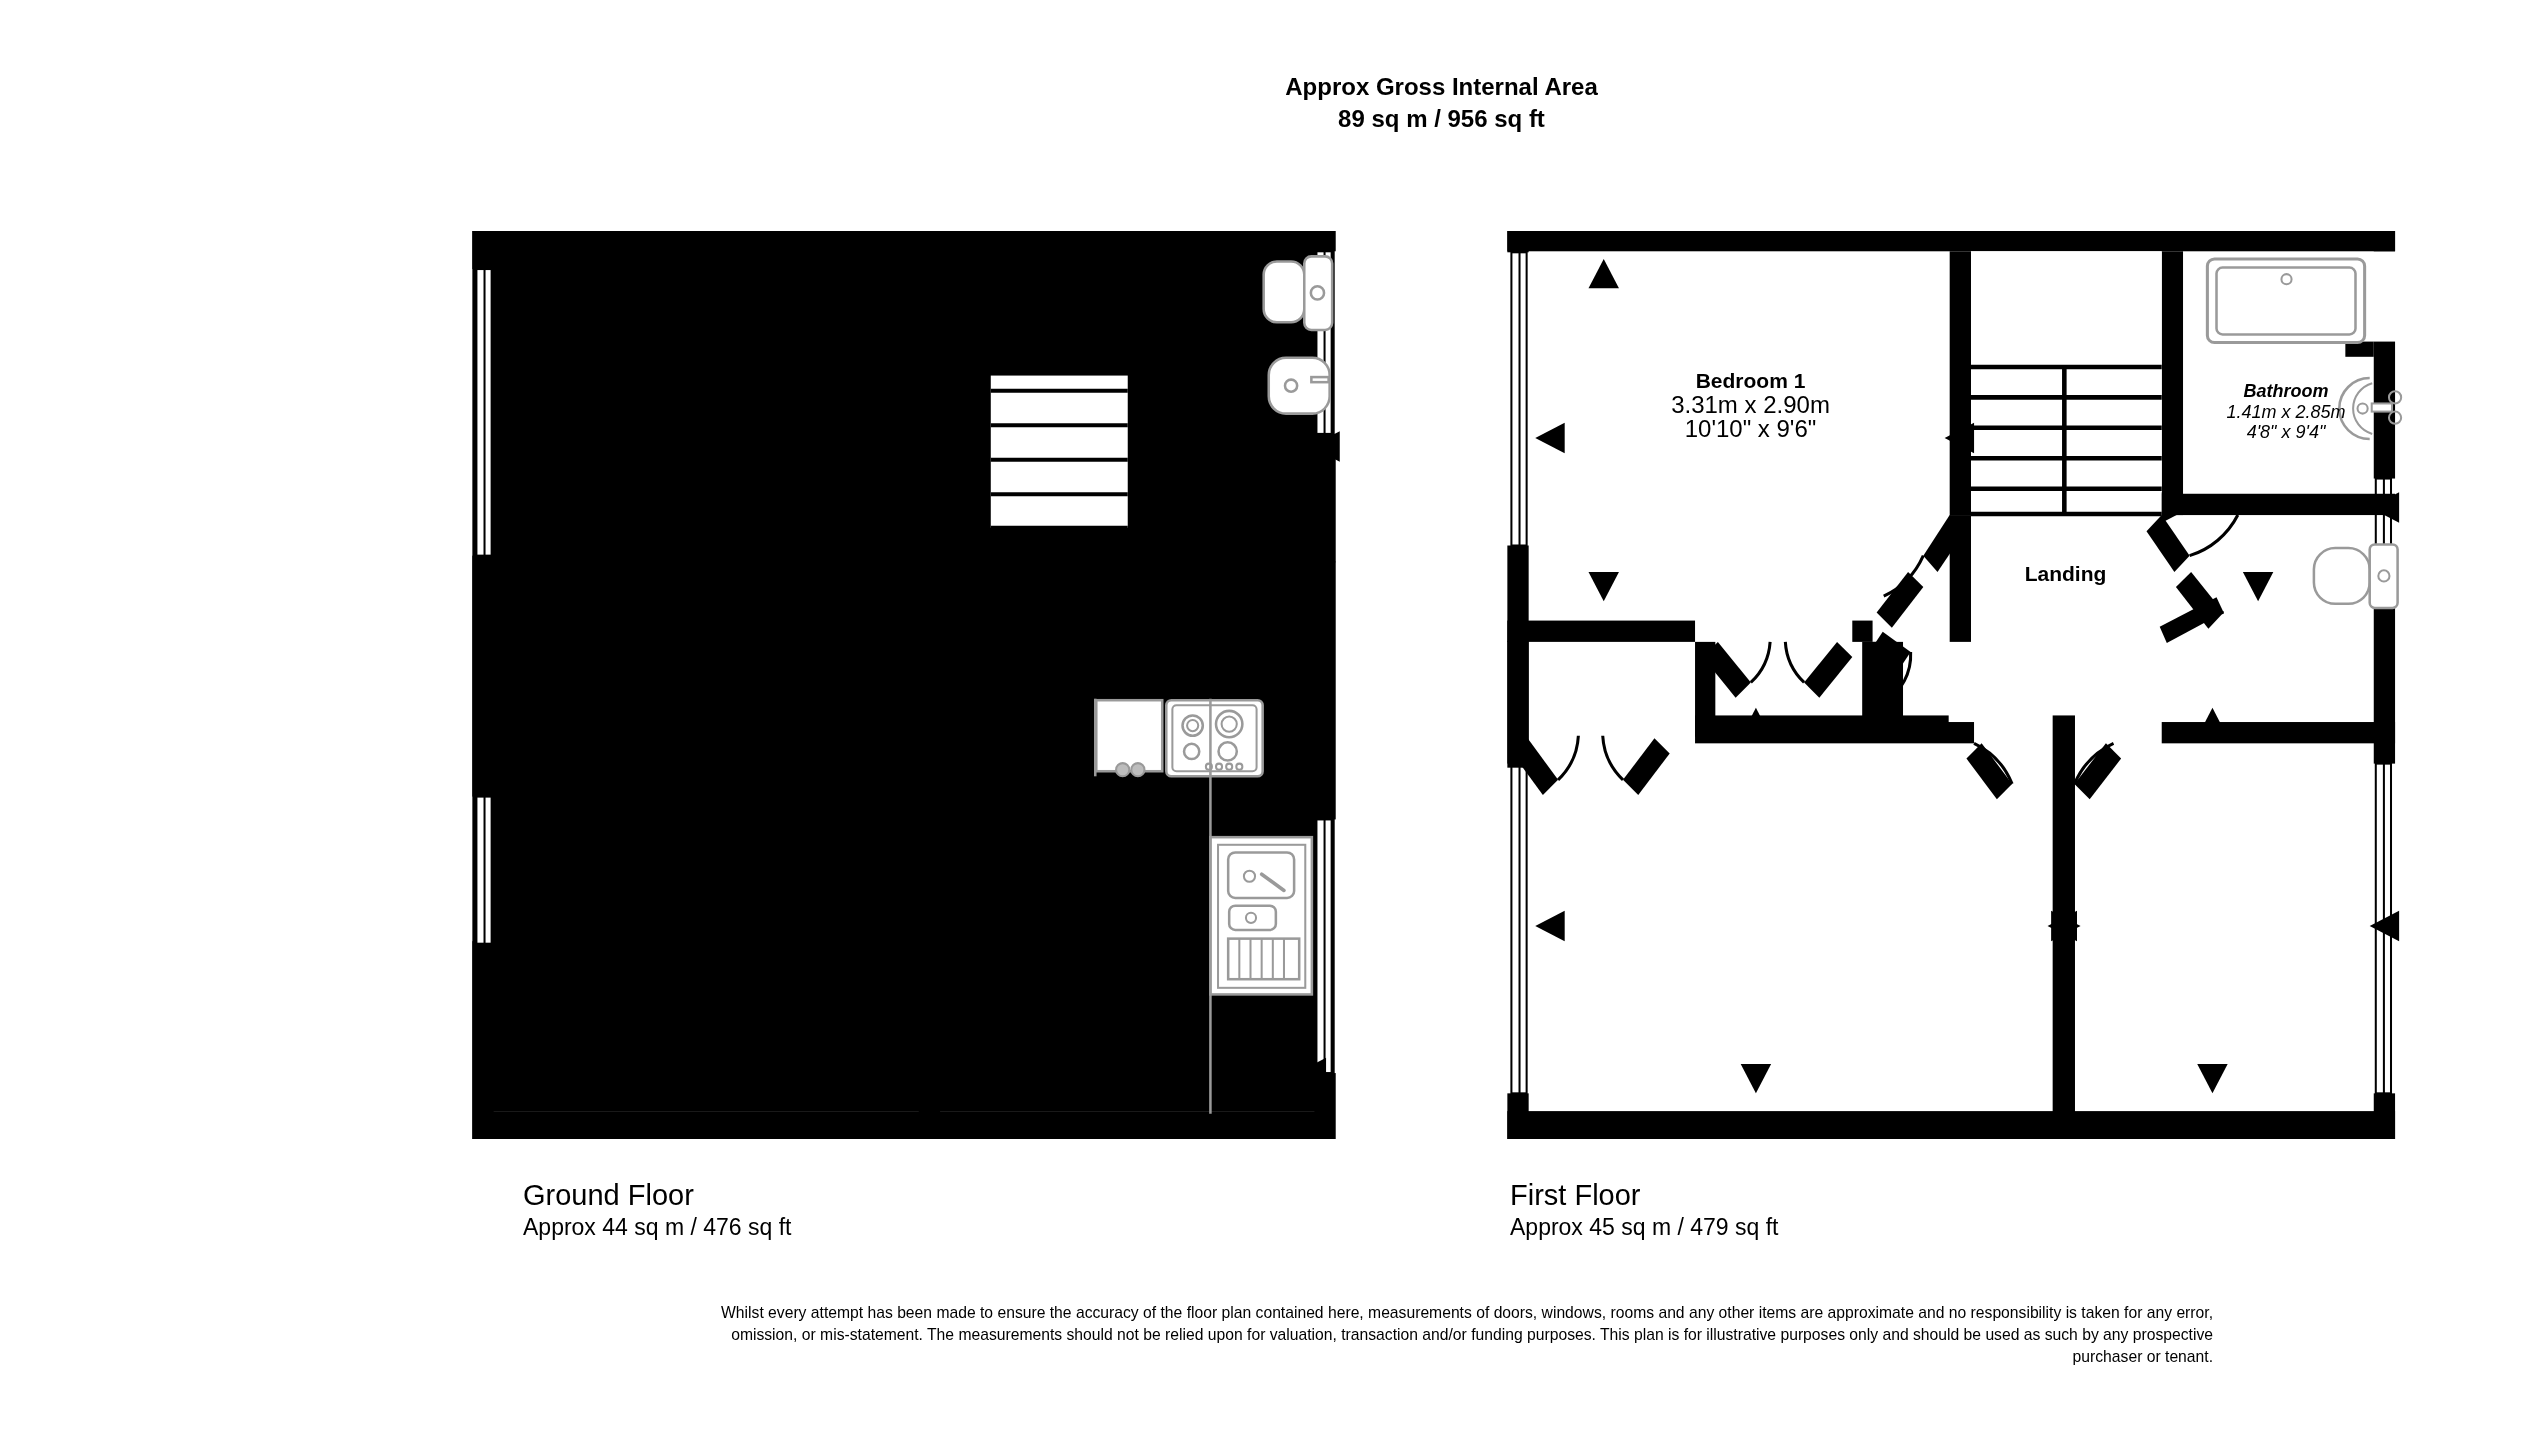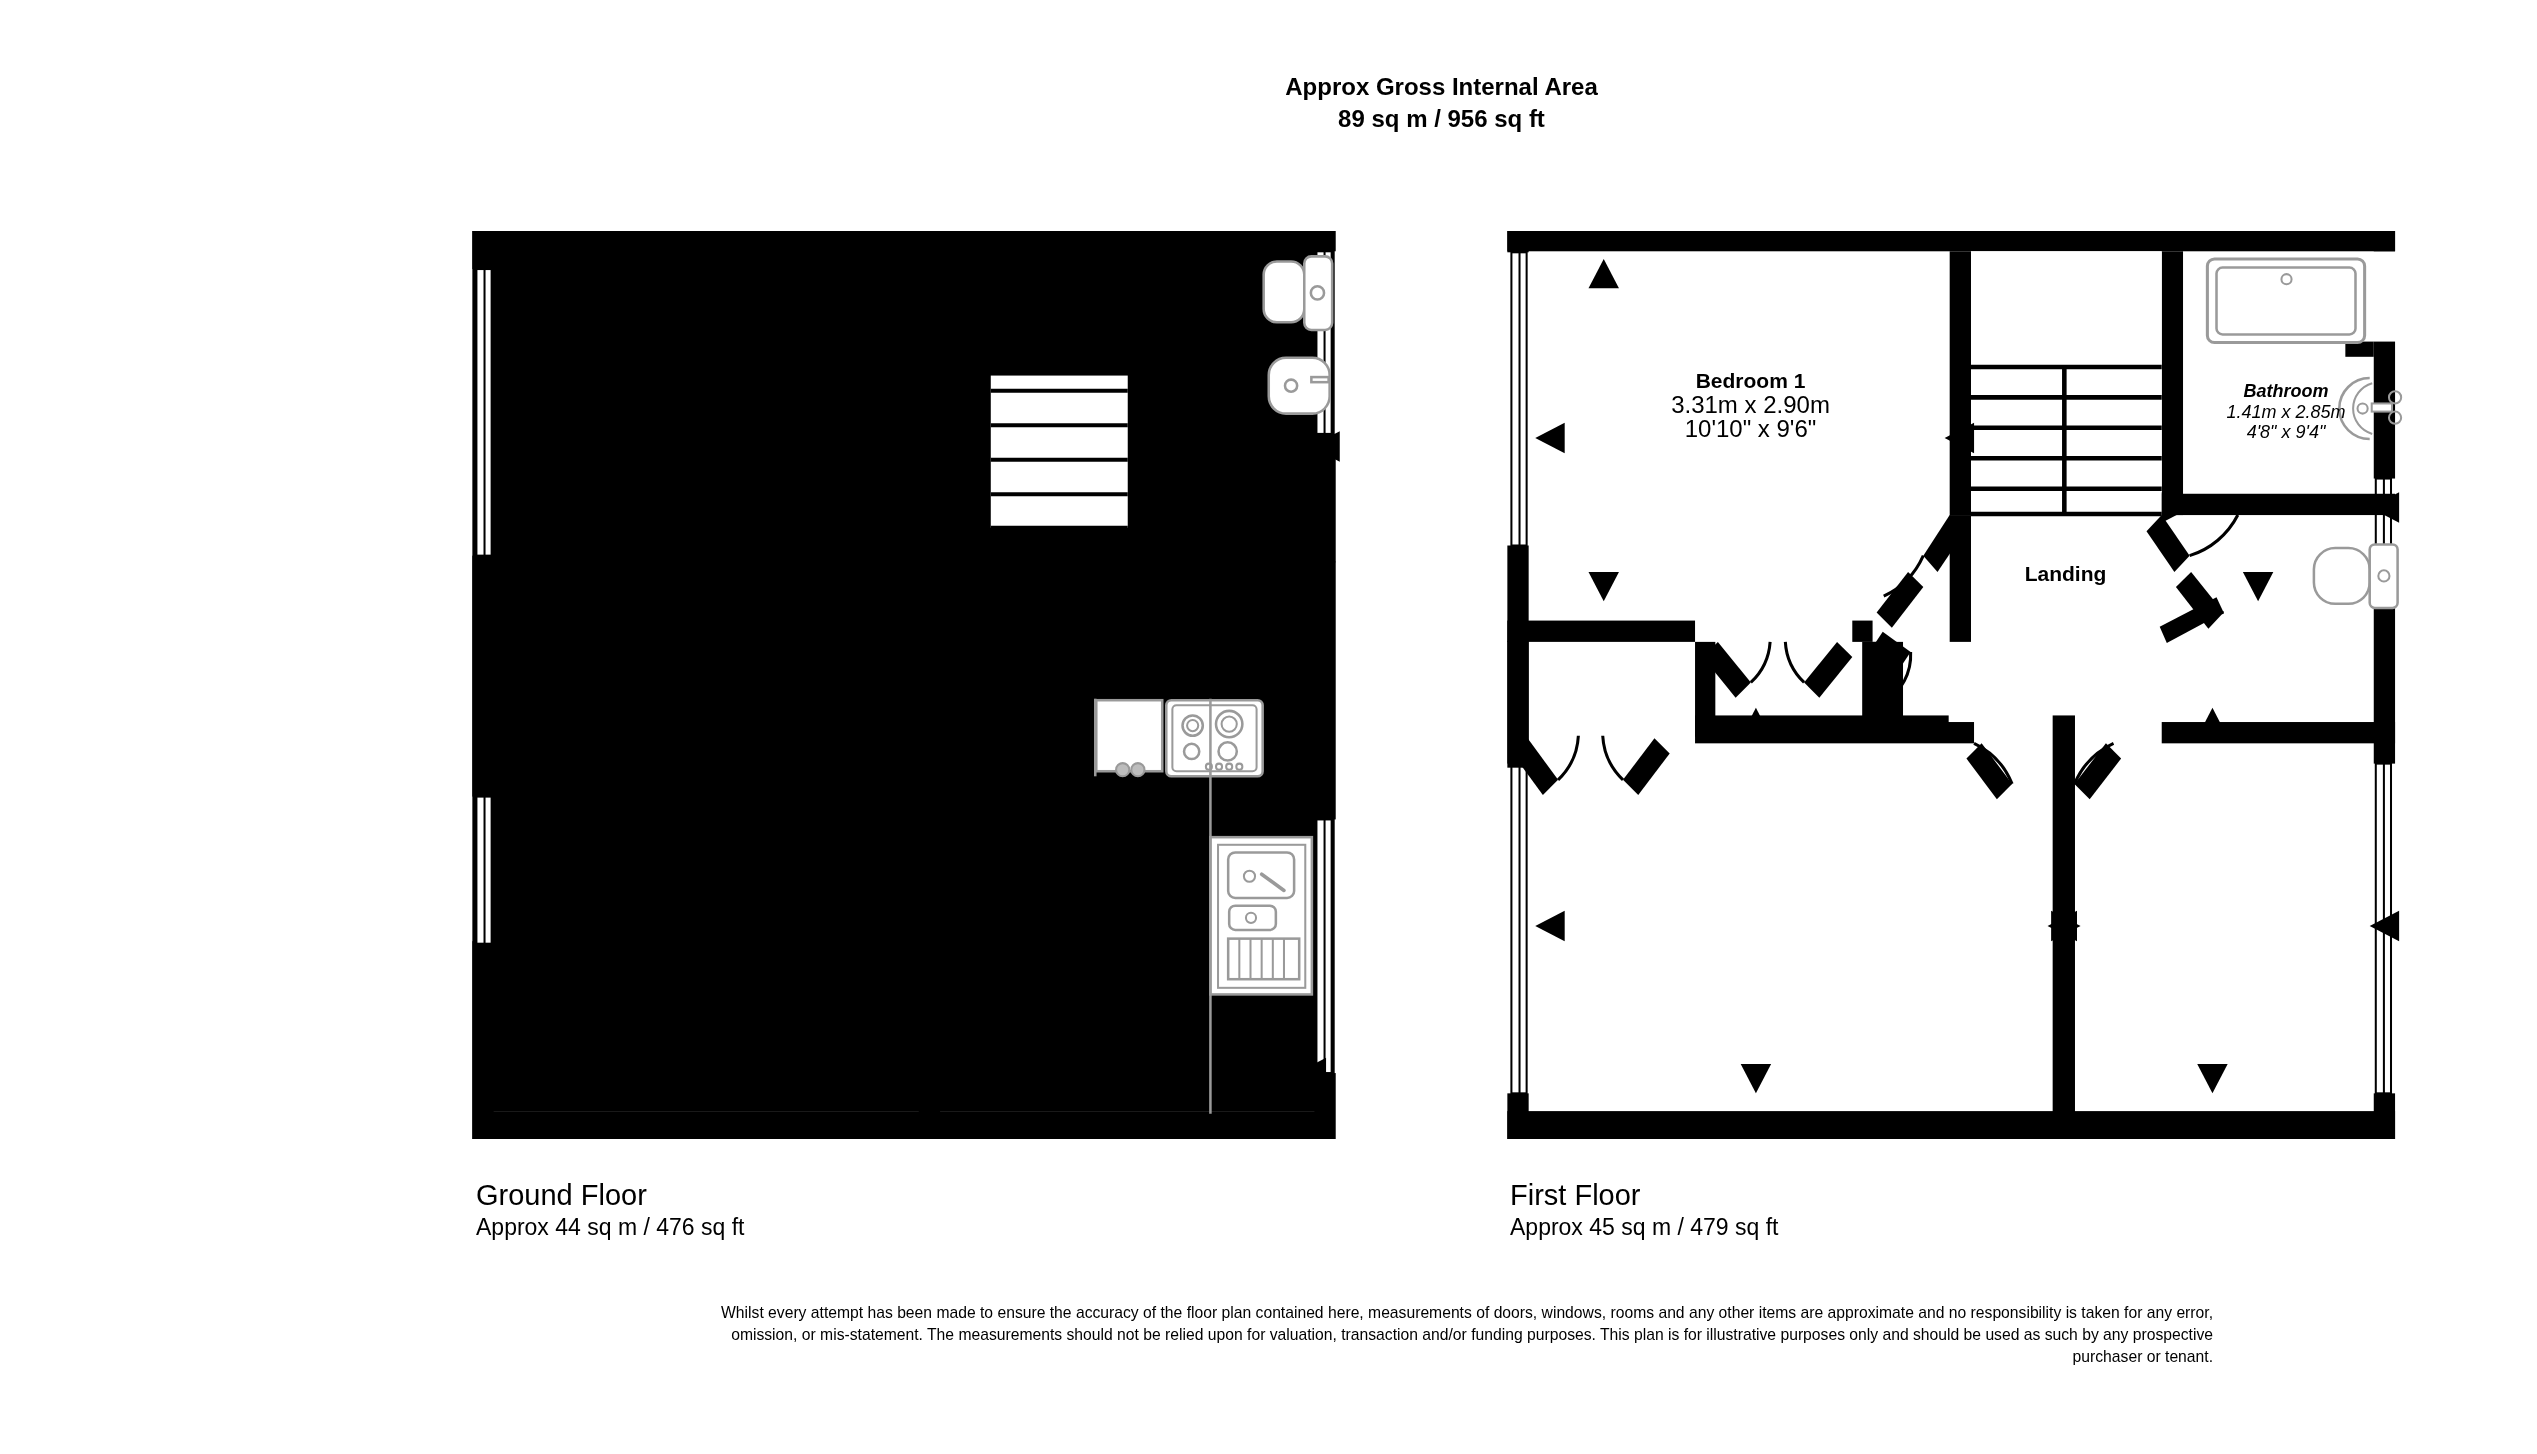--- a/index.html
+++ b/index.html
@@ -56,21 +56,21 @@
   .room-label .rl-dim {
     font-size: 24px;
     font-weight: normal;
     line-height: 24px;
   }
   .room-label.small .rl-name { font-size: 18px; line-height: 21px; }
   .room-label.small .rl-dim  { font-size: 18px; line-height: 20px; }
 
   
   .floor-caption { position: absolute; }
-  #ground-floor-caption { left: 476px;  top: 1177px; }
+  #ground-floor-caption { left: 523px;  top: 1177px; }
   #first-floor-caption  { left: 1510px; top: 1177px; }
   .floor-caption .fc-title {
     font-size: 29px;
     font-weight: normal;
     line-height: 37px;
   }
   .floor-caption .fc-sub {
     font-size: 23px;
     font-weight: normal;
     line-height: 26px;

